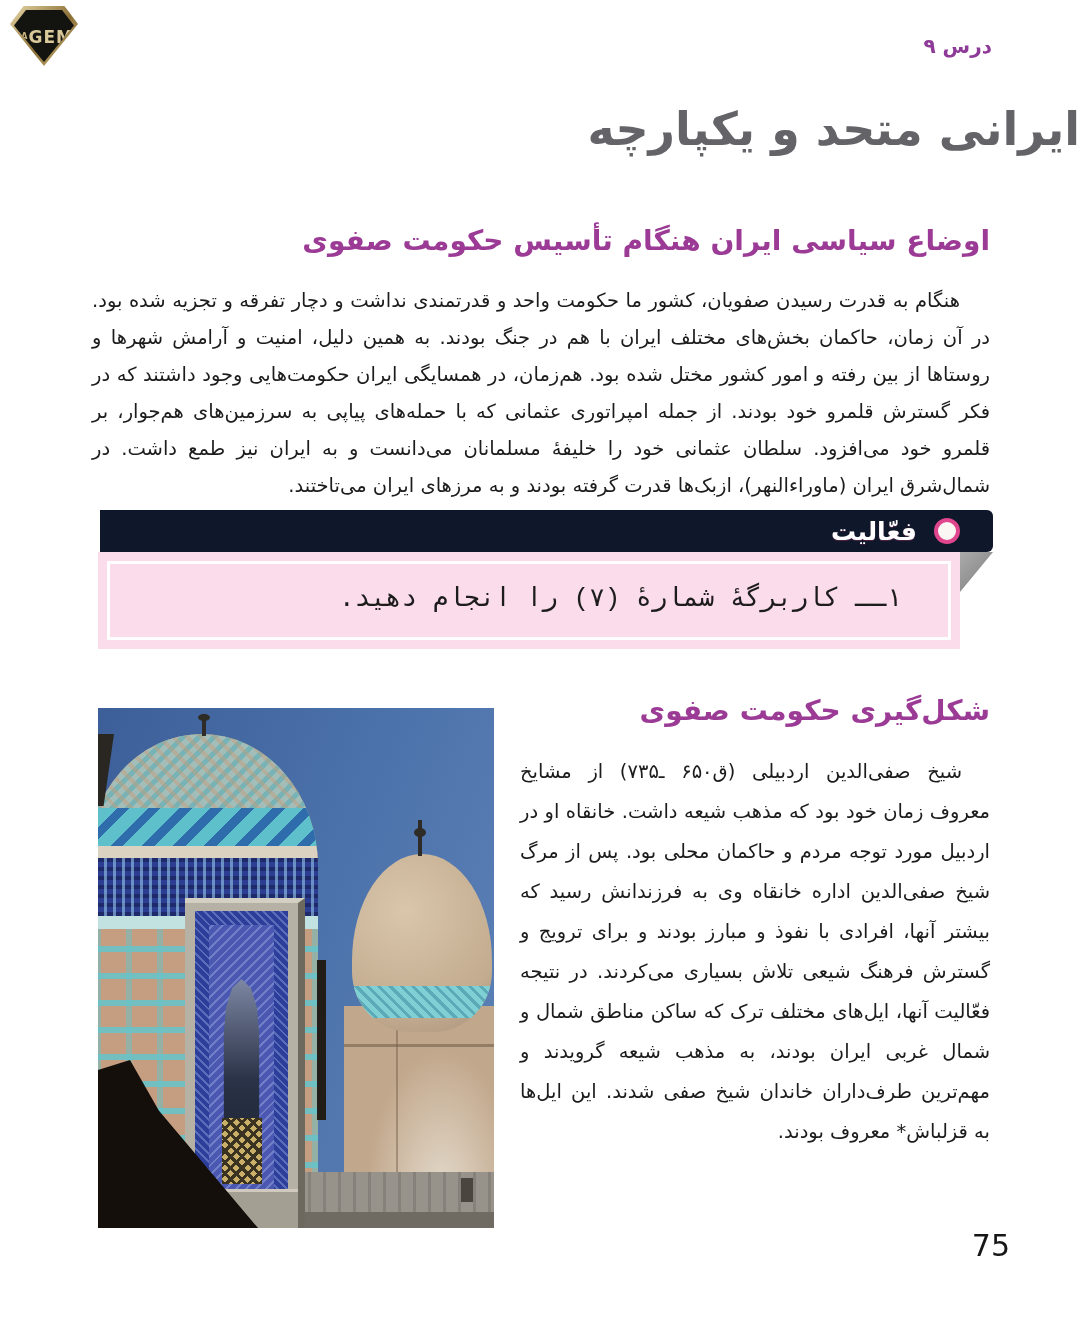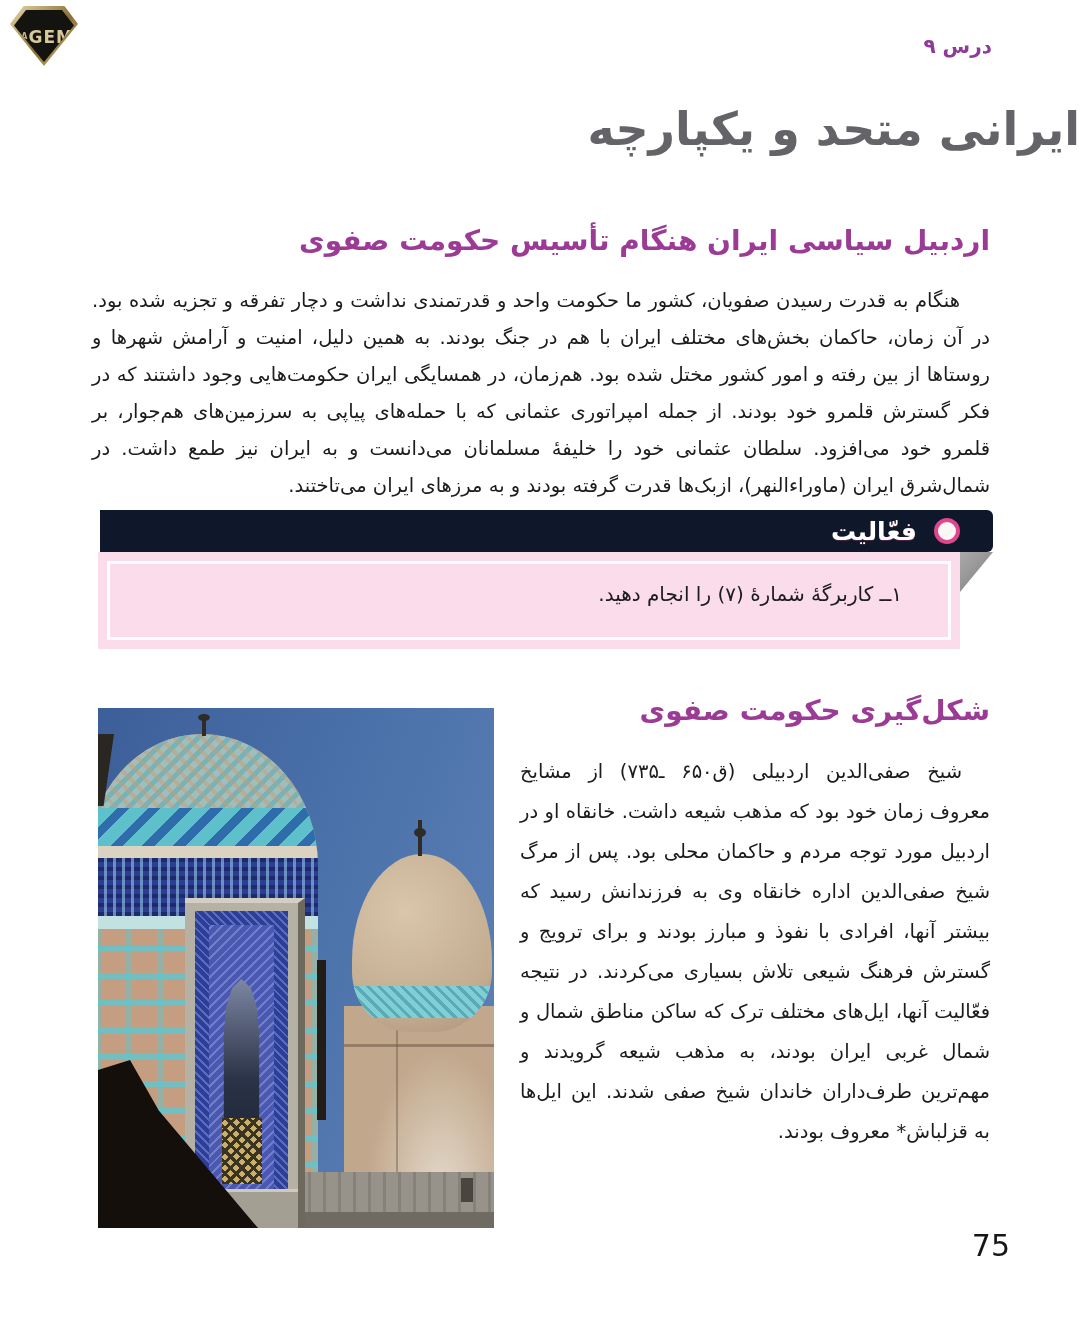--- a/index.html
+++ b/index.html
@@ -57,21 +57,21 @@
     background:linear-gradient(135deg,#ababab,#7c7c7c);
     clip-path:polygon(0 0,100% 0,0 100%);
   }
   .act-body{
     position:absolute; left:98px; top:552px; width:862px; height:97px; background:#fbdcea;
   }
   .act-body .inner-frame{
     position:absolute; inset:9px; border:3px solid #ffffff;
   }
   .act-item{
-    position:absolute; right:58px; top:30px; font-size:20px; color:#1c1c1c;
+    position:absolute; right:58px; top:30px; font-size:26px; color:#1c1c1c;font-family:Liberation Mono, monospace;
   }
   
   .page-number{position:absolute; right:70px; top:1228px; font-size:30px; color:#161616;}
   
   .photo{
     position:absolute; left:98px; top:708px; width:396px; height:520px; overflow:hidden;
     background:linear-gradient(110deg,#3d5f99 0%,#4a70a9 45%,#5e83b8 100%);
   }
   .photo *{position:absolute;}
   .tower{
@@ -141,21 +141,21 @@
     <div class="gem-inner">
       <div class="gem-word">GEM</div>
       <div class="gem-sub">NAMA</div>
     </div>
   </div>
 
   <div class="lesson-label">درس ۹</div>
 
   <div class="page-title">ایرانی متحد و یکپارچه</div>
 
-  <div class="sec-heading h1">اردبیل سیاسی ایران هنگام تأسیس حکومت صفوی</div>
+  <div class="sec-heading h1">اوضاع سیاسی ایران هنگام تأسیس حکومت صفوی</div>
   <div class="para1">هنگام به قدرت رسیدن صفویان، کشور ما حکومت واحد و قدرتمندی نداشت و دچار تفرقه و تجزیه شده بود. در آن زمان، حاکمان بخش‌های مختلف ایران با هم در جنگ بودند. به همین دلیل، امنیت و آرامش شهرها و روستاها از بین رفته و امور کشور مختل شده بود. هم‌زمان، در همسایگی ایران حکومت‌هایی وجود داشتند که در فکر گسترش قلمرو خود بودند. از جمله امپراتوری عثمانی که با حمله‌های پیاپی به سرزمین‌های هم‌جوار، بر قلمرو خود می‌افزود. سلطان عثمانی خود را خلیفهٔ مسلمانان می‌دانست و به ایران نیز طمع داشت. در شمال‌شرق ایران (ماوراءالنهر)، ازبک‌ها قدرت گرفته بودند و به مرزهای ایران می‌تاختند.</div>
 
   <div class="act-bar">
     <span class="act-bullet"></span>
     <span class="act-title">فعّالیت</span>
   </div>
   <div class="act-fold"></div>
   <div class="act-body">
     <div class="inner-frame"></div>
     <div class="act-item">۱ــ کاربرگهٔ شمارهٔ (۷) را انجام دهید.</div>

